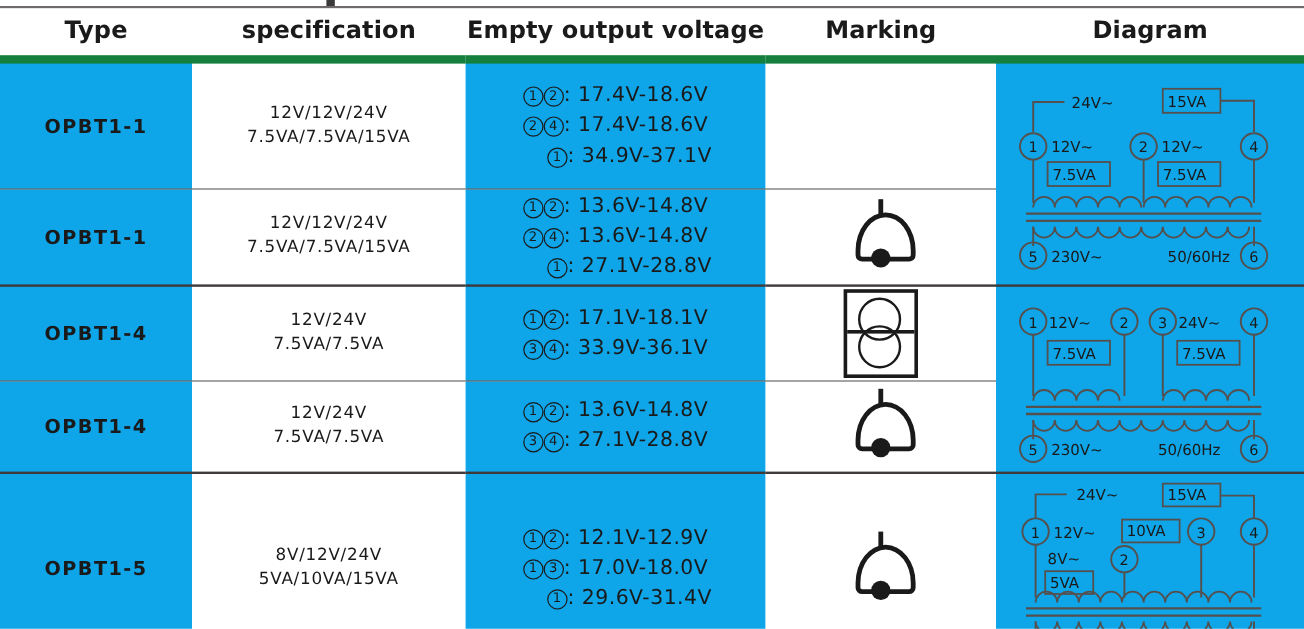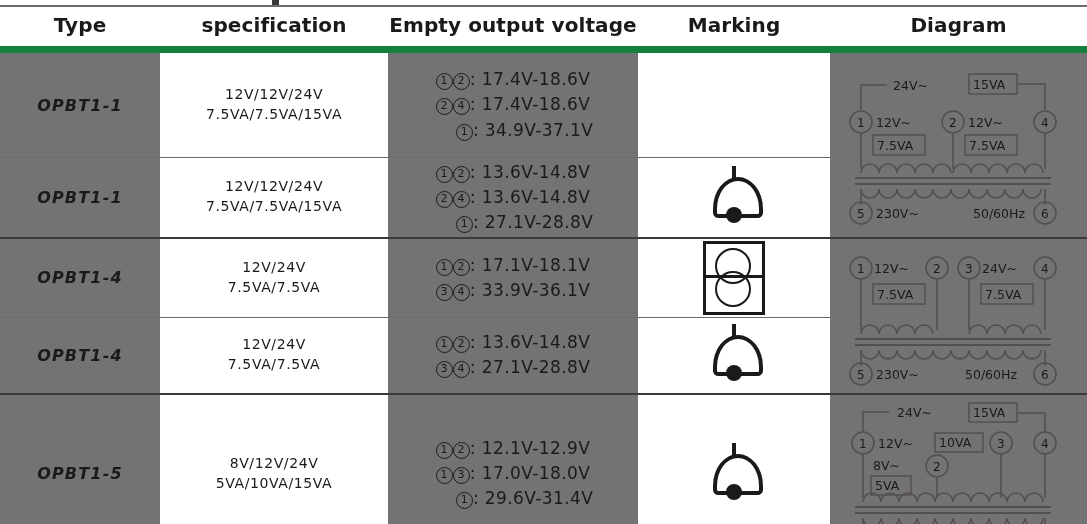--- a/index.html
+++ b/index.html
@@ -40,26 +40,26 @@
     letter-spacing:.1px;
   }
   th.h-type{font-size:20px;}
 
   td{
     vertical-align:middle;
     text-align:center;
     background:#ffffff;
     padding:0;
   }
-  td.pink{background:#737373;}
+  td.pink{background:#0ea5e9;}
   .rowline{border-bottom:1.6px solid #6d6a69;}
   .rowline-dark{border-bottom:2px solid #3d3a39;}
 
   .typecell{
-    font-size:16px;font-weight:bold;font-style:italic;
+    font-size:16px;font-weight:bold;
     letter-spacing:1.2px;
   }
   .speccell{
     font-size:14px;line-height:1.42;letter-spacing:.6px;
   }
   .voltcell{
     font-size:17px;line-height:1.48;letter-spacing:.4px;
     text-align:center;
   }
   .voltline{display:block;white-space:pre;}

